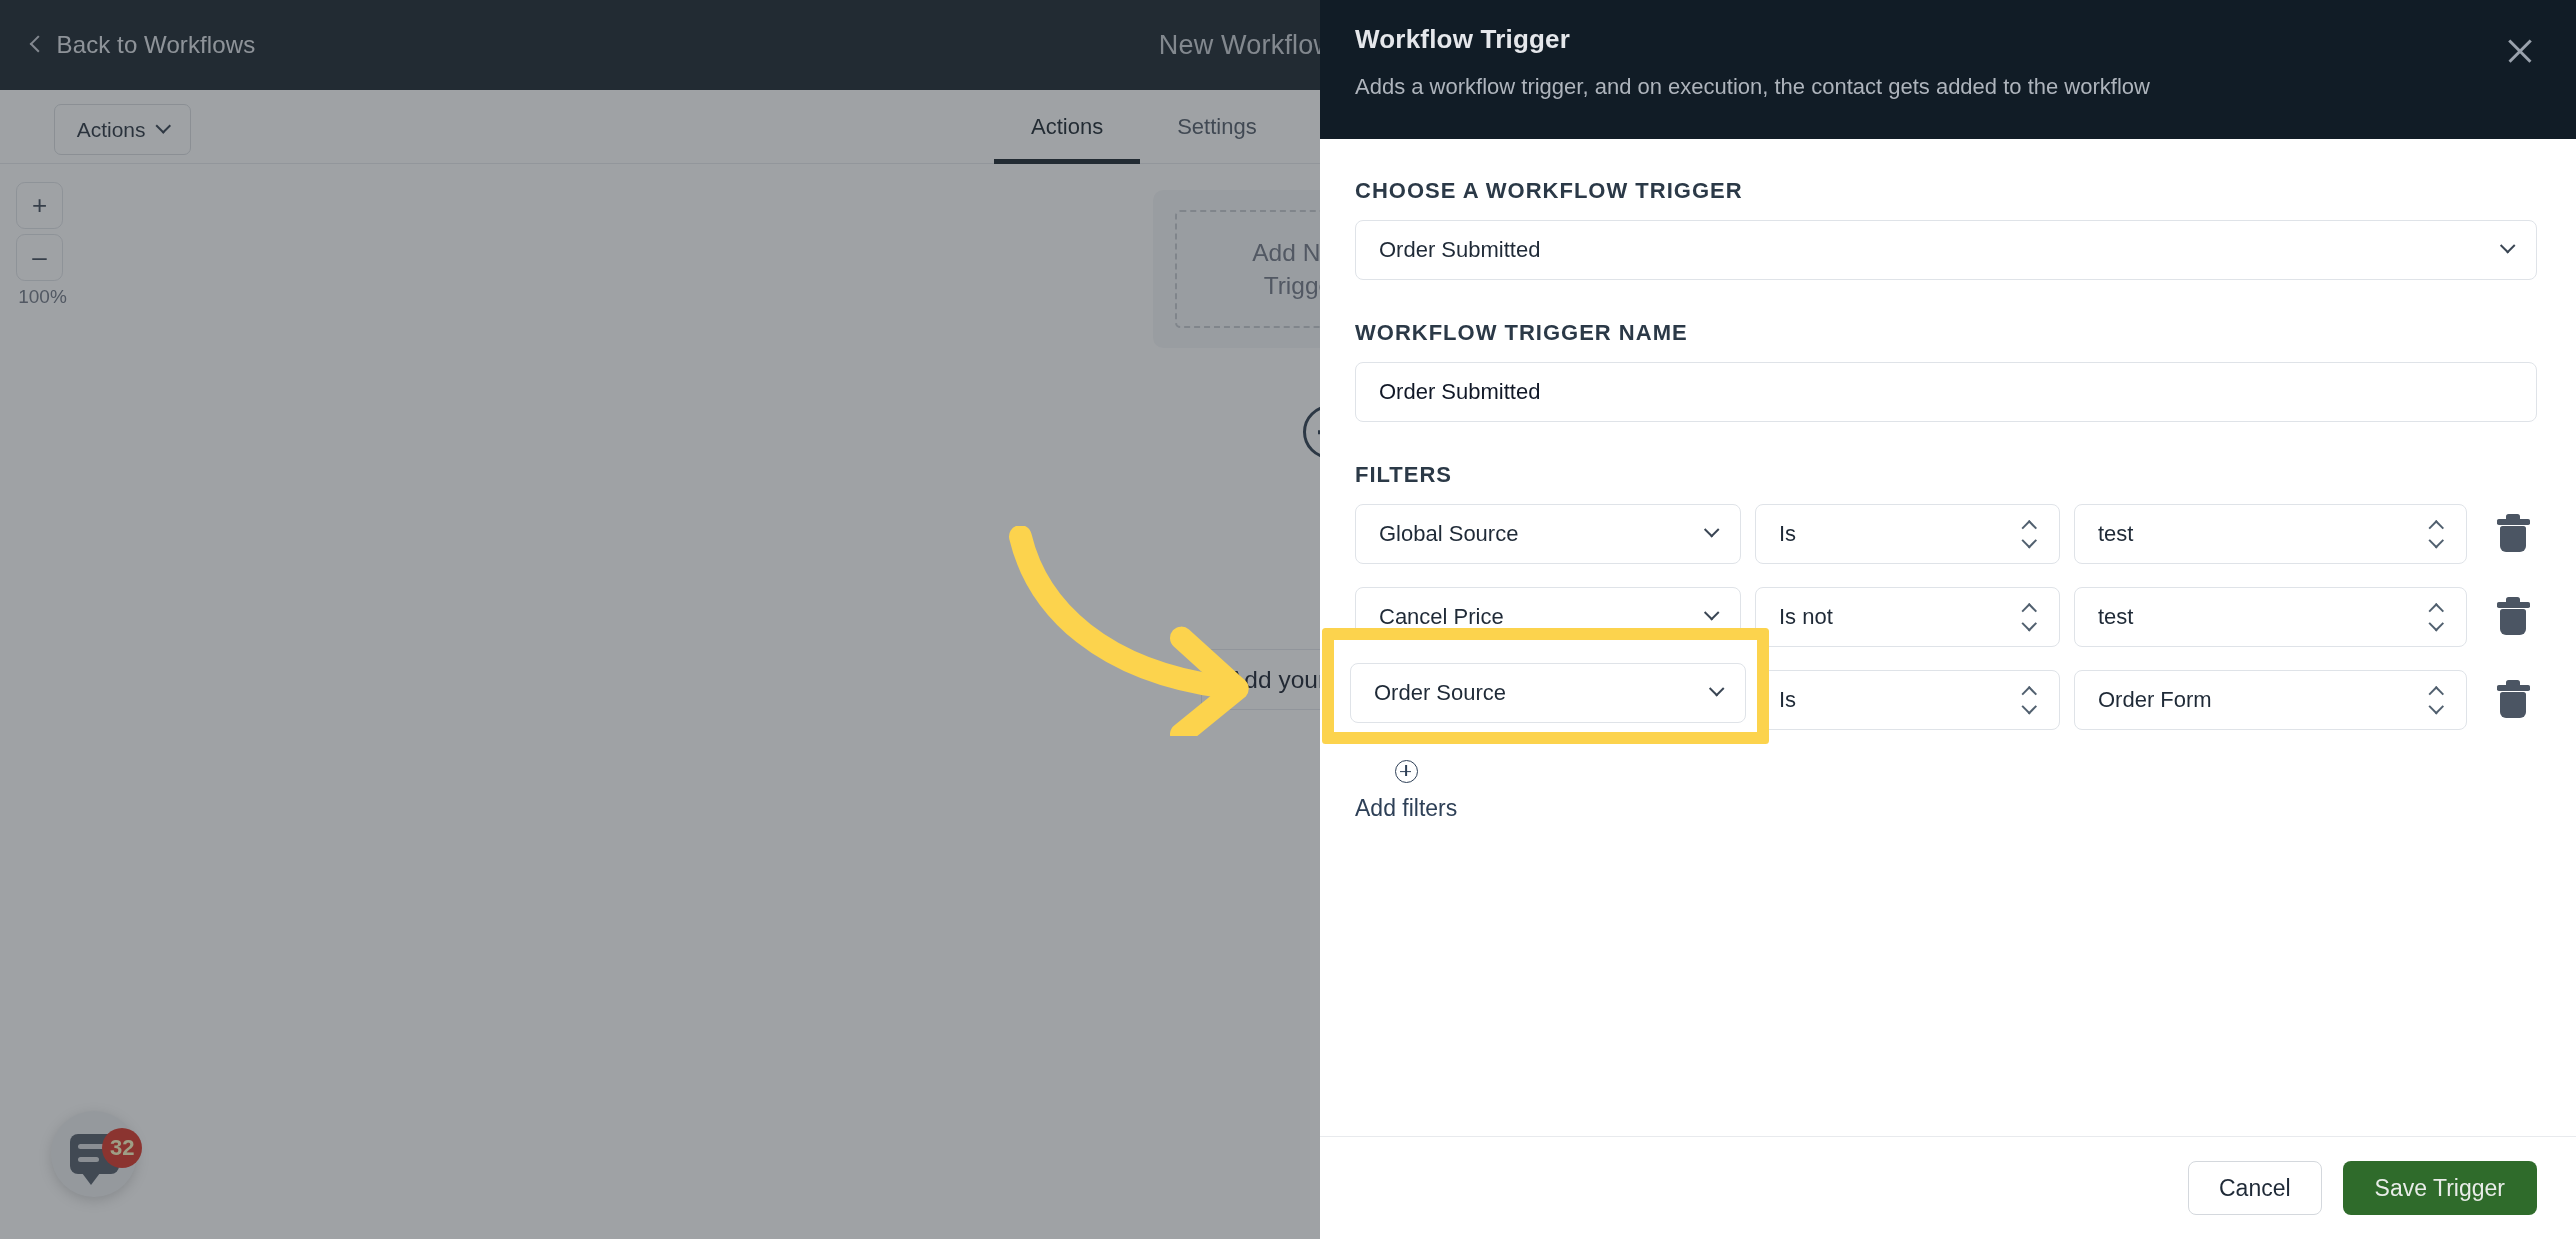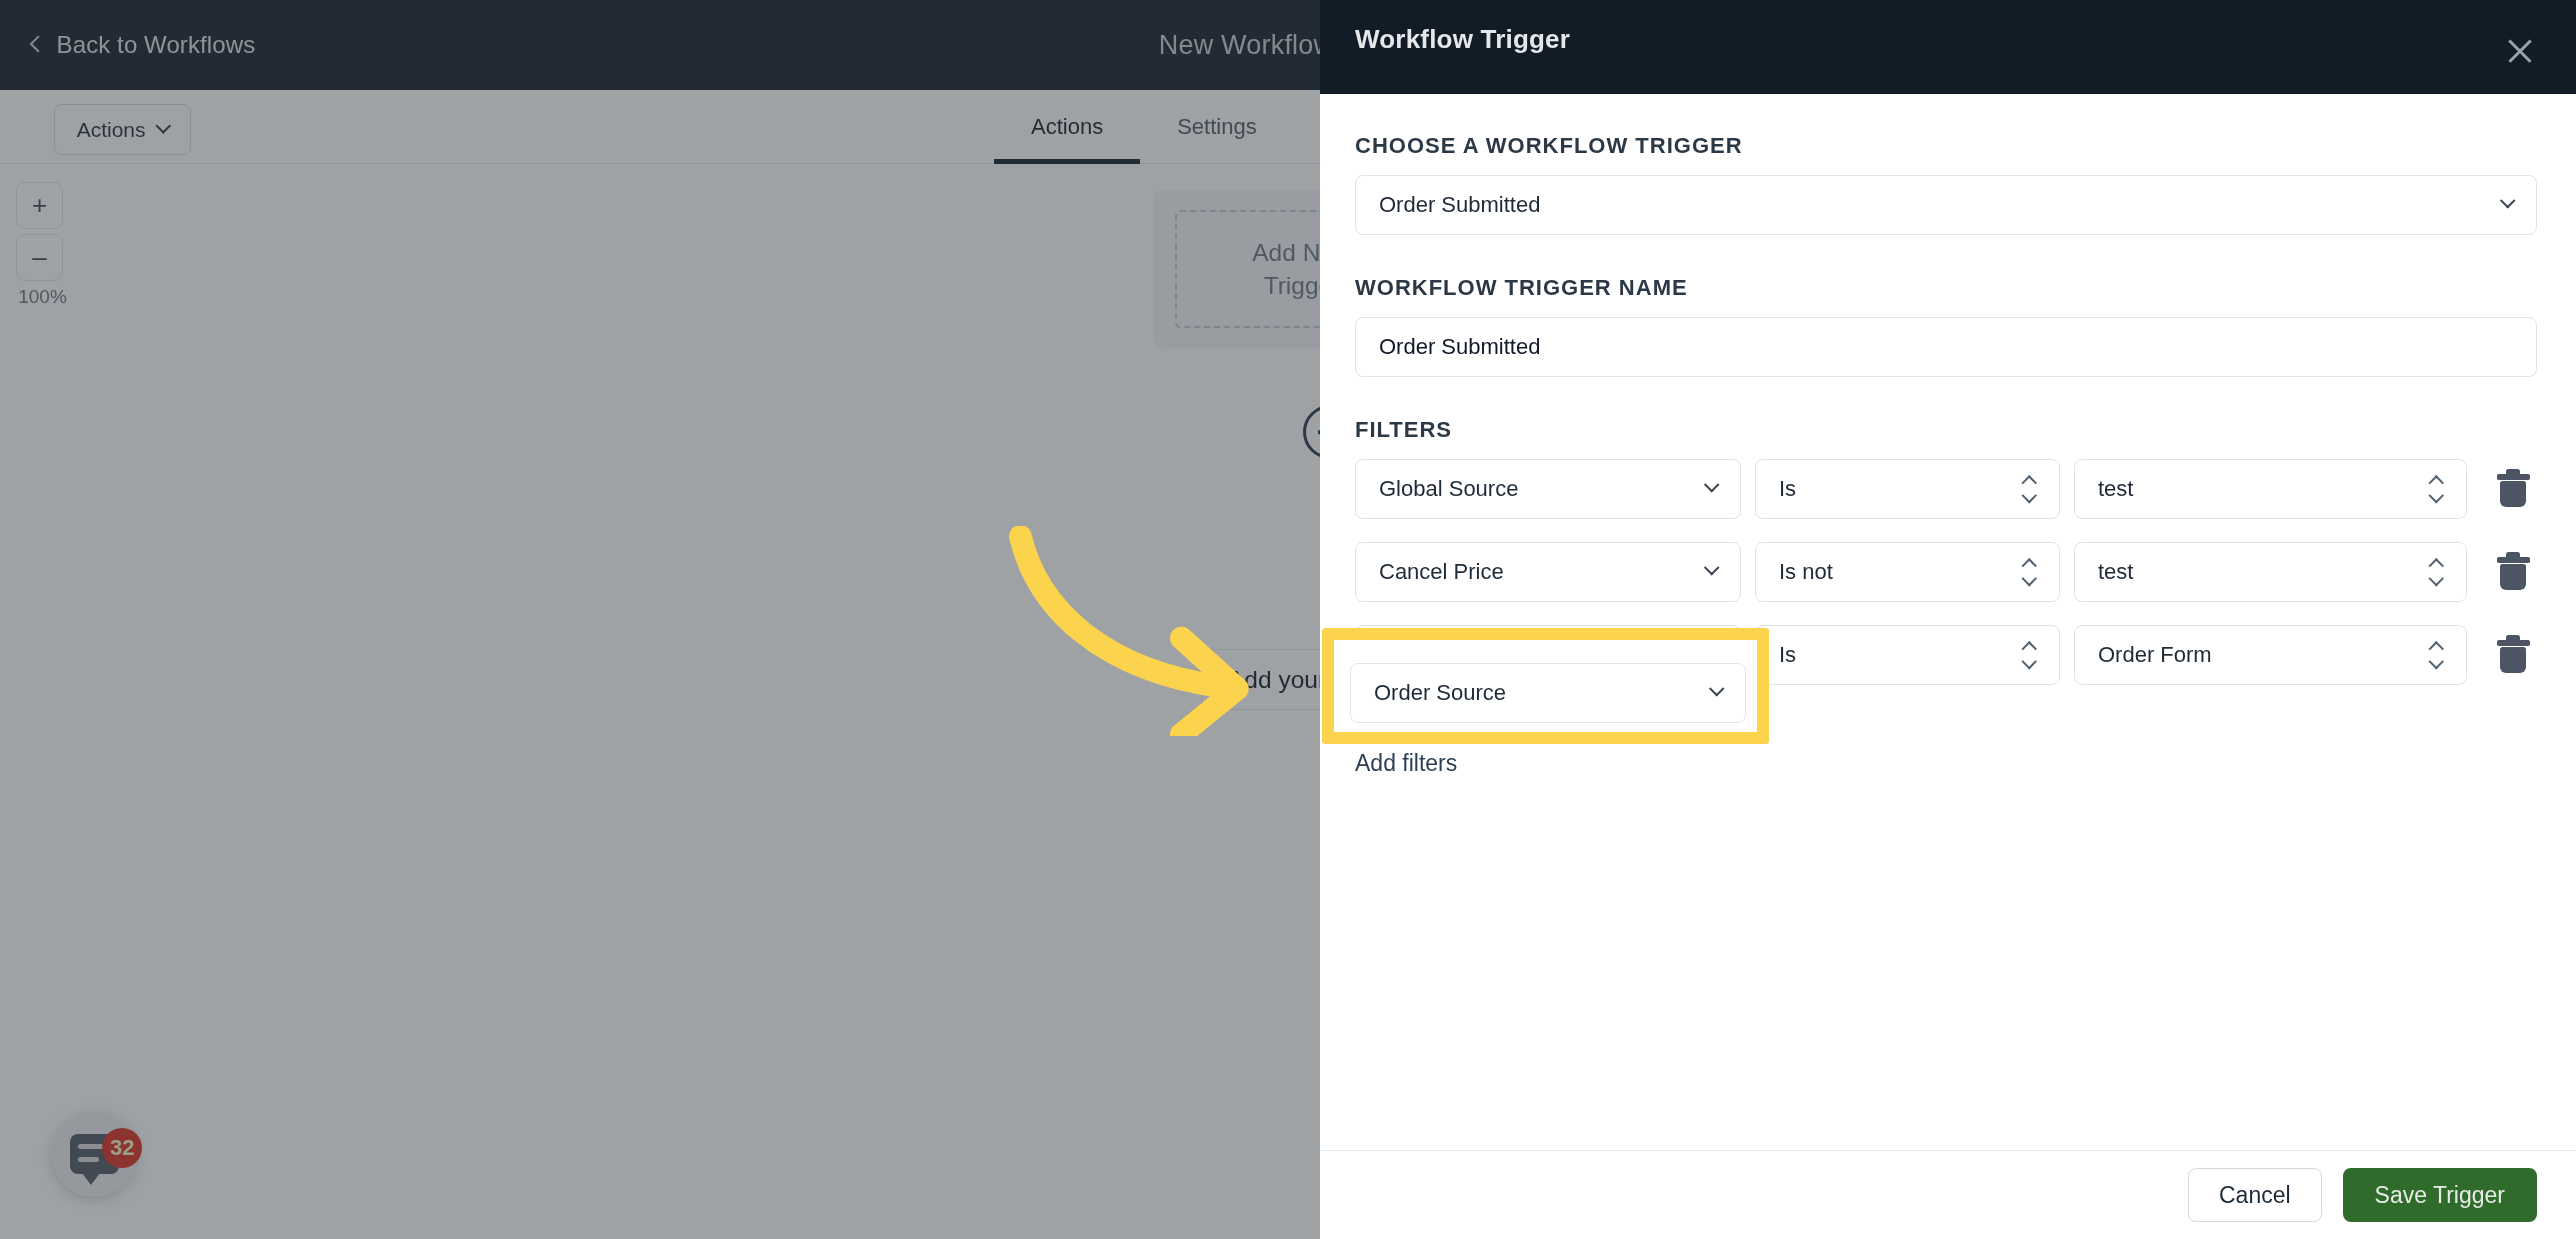--- a/index.html
+++ b/index.html
@@ -460,21 +460,21 @@
     width: 1.8px; height: 10.5px;
     transform: translateX(-50%);
   }
   .plus-circle-sm::after {
     top: 50%; left: 4.4px;
     height: 1.8px; width: 10.5px;
     transform: translateY(-50%);
   }
 
   .panel-foot {
-    height: 89px;
+    height: 103px;
     border-top: 1.8px solid #e8eaed;
     display: flex;
     align-items: center;
     justify-content: flex-end;
     gap: 21px;
     padding-right: 39px;
     background: #ffffff;
   }
   .btn-cancel {
     height: 54px;
@@ -601,20 +601,21 @@
 
     </div>
   </div>
 
   <div class="overlay"></div>
 
   <div class="panel">
 
     <div class="panel-head">
       <div class="panel-title">Workflow Trigger</div>
+      <div class="panel-sub">Adds a workflow trigger, and on execution, the contact gets added to the workflow</div>
       <div class="panel-close"></div>
     </div>
 
     <div class="panel-body">
 
       <div class="field-label">CHOOSE A WORKFLOW TRIGGER</div>
       <div class="select-box">
         <span>Order Submitted</span>
         <span class="caret"></span>
       </div>

